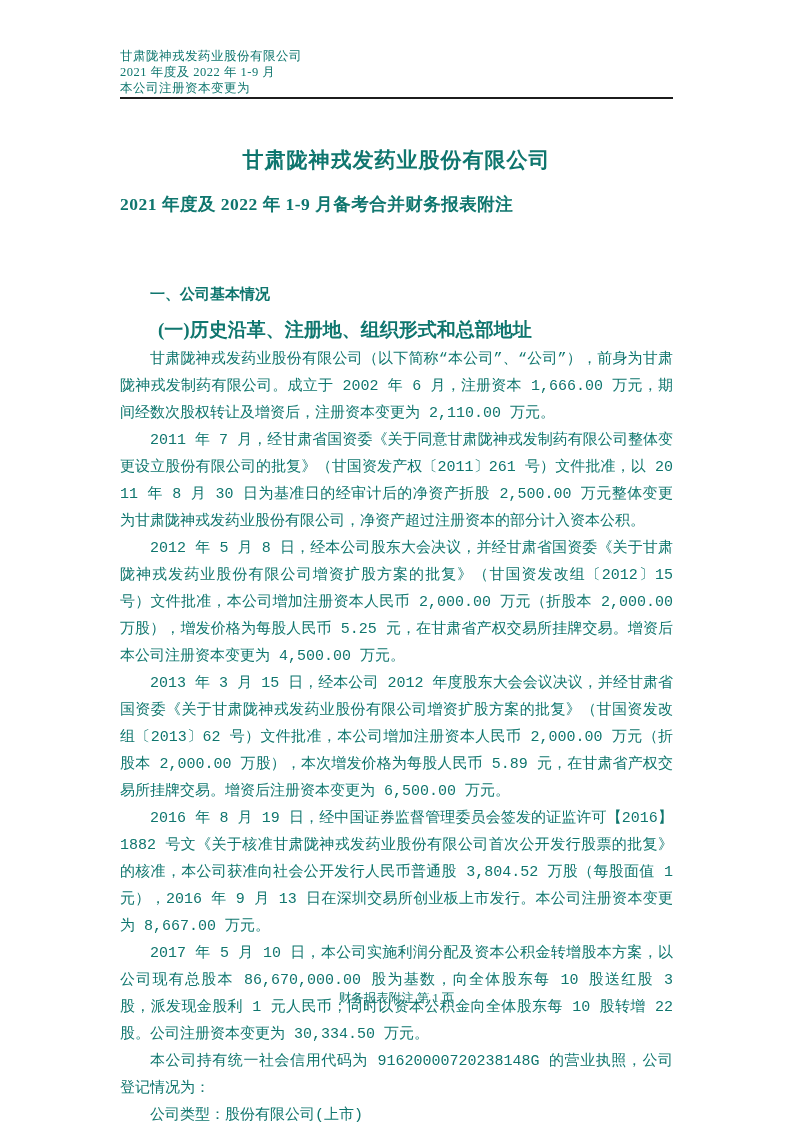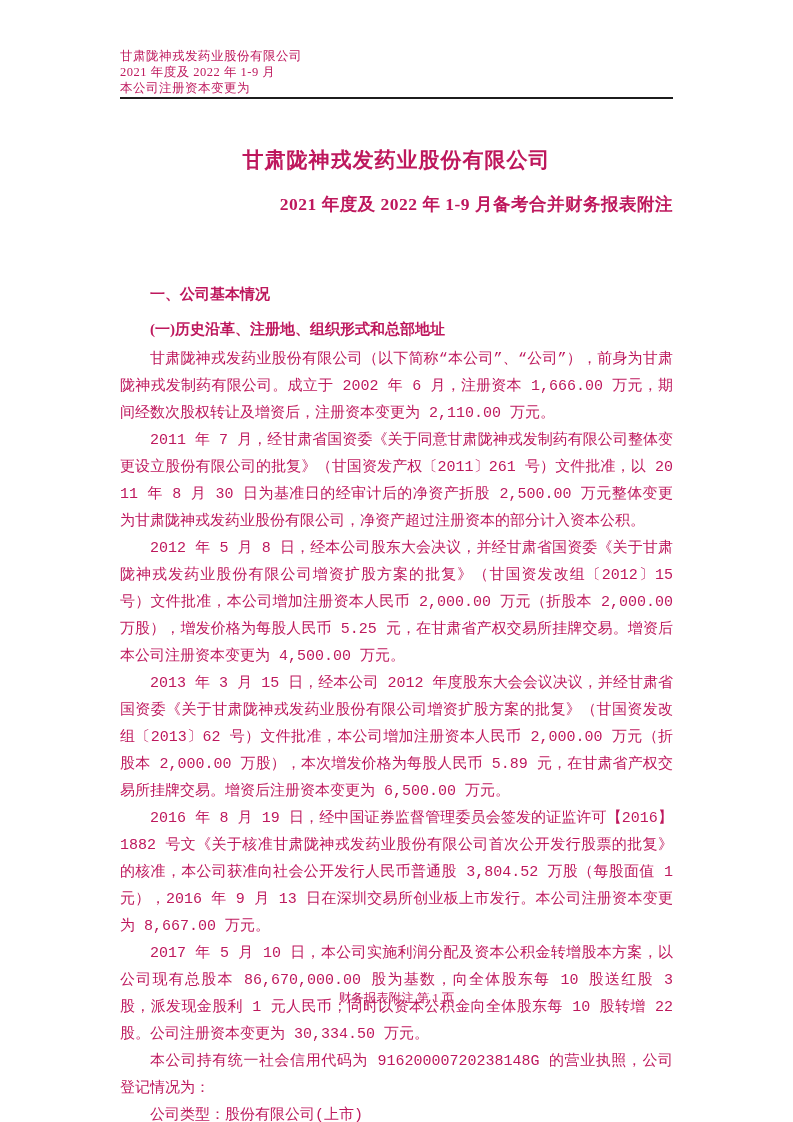--- a/index.html
+++ b/index.html
@@ -8,21 +8,21 @@
     background: #ffffff;
   }
   .page {
     position: relative;
     width: 793px;
     height: 1122px;
     background: #ffffff;
     box-sizing: border-box;
     padding: 48px 120px 0 120px;
     font-family: "Liberation Serif", "DejaVu Serif", serif;
-    color: #be185d;
+    color: #0f766e;
     overflow: hidden;
   }
   .doc-header {
     font-size: 12.5px;
     line-height: 16px;
     letter-spacing: 0.5px;
   }
   .header-rule {
     height: 0;
     border-top: 2px solid #1c1c1c;
@@ -34,33 +34,33 @@
     line-height: 23px;
     font-weight: bold;
     text-align: center;
     letter-spacing: 1px;
   }
   .doc-subtitle {
     margin: 22px 0 0 0;
     font-size: 17.5px;
     line-height: 20px;
     font-weight: bold;
-    text-align: right;
+    text-align: left;
     letter-spacing: 0.5px;
   }
   .section-heading {
     margin: 72px 0 0 0;
     font-size: 15px;
     line-height: 17px;
     font-weight: bold;
     text-indent: 2em;
   }
   .subsection-heading {
     margin: 18px 0 0 0;
-    font-size: 15px;
+    font-size: 19px;
     line-height: 17px;
     font-weight: bold;
     text-indent: 2em;
   }
   .body-block {
     margin-top: 8px;
   }
   .body-para {
     margin: 0;
     font-size: 15px;

